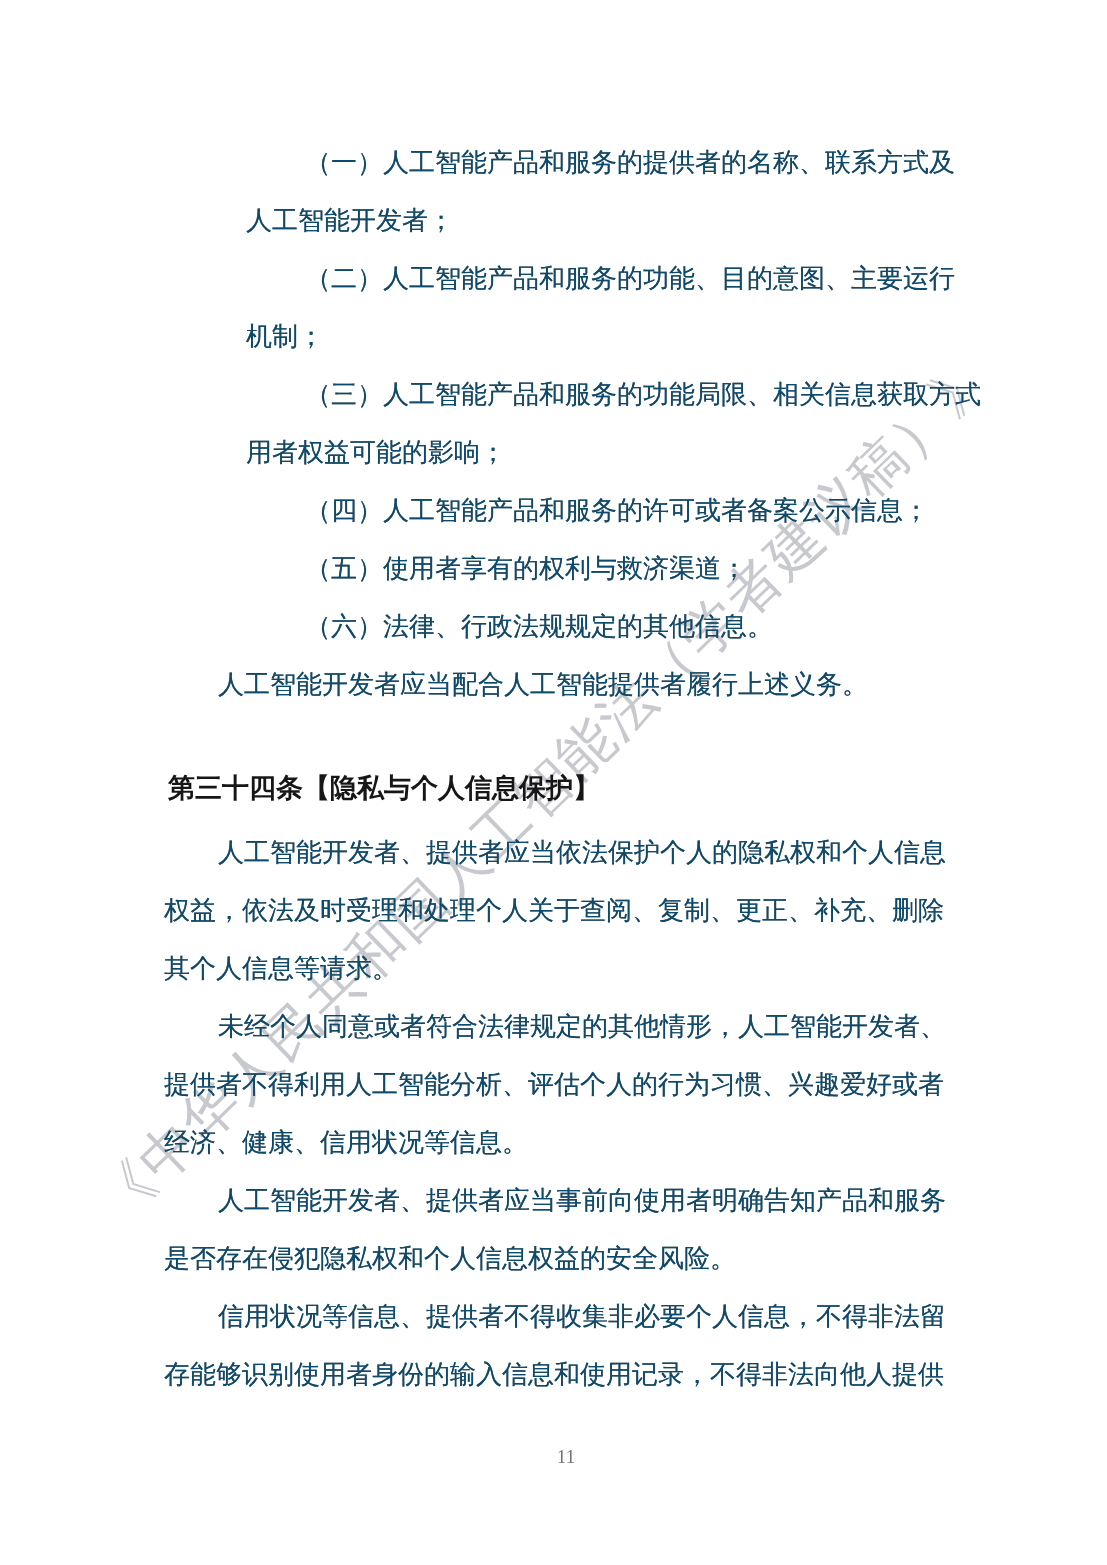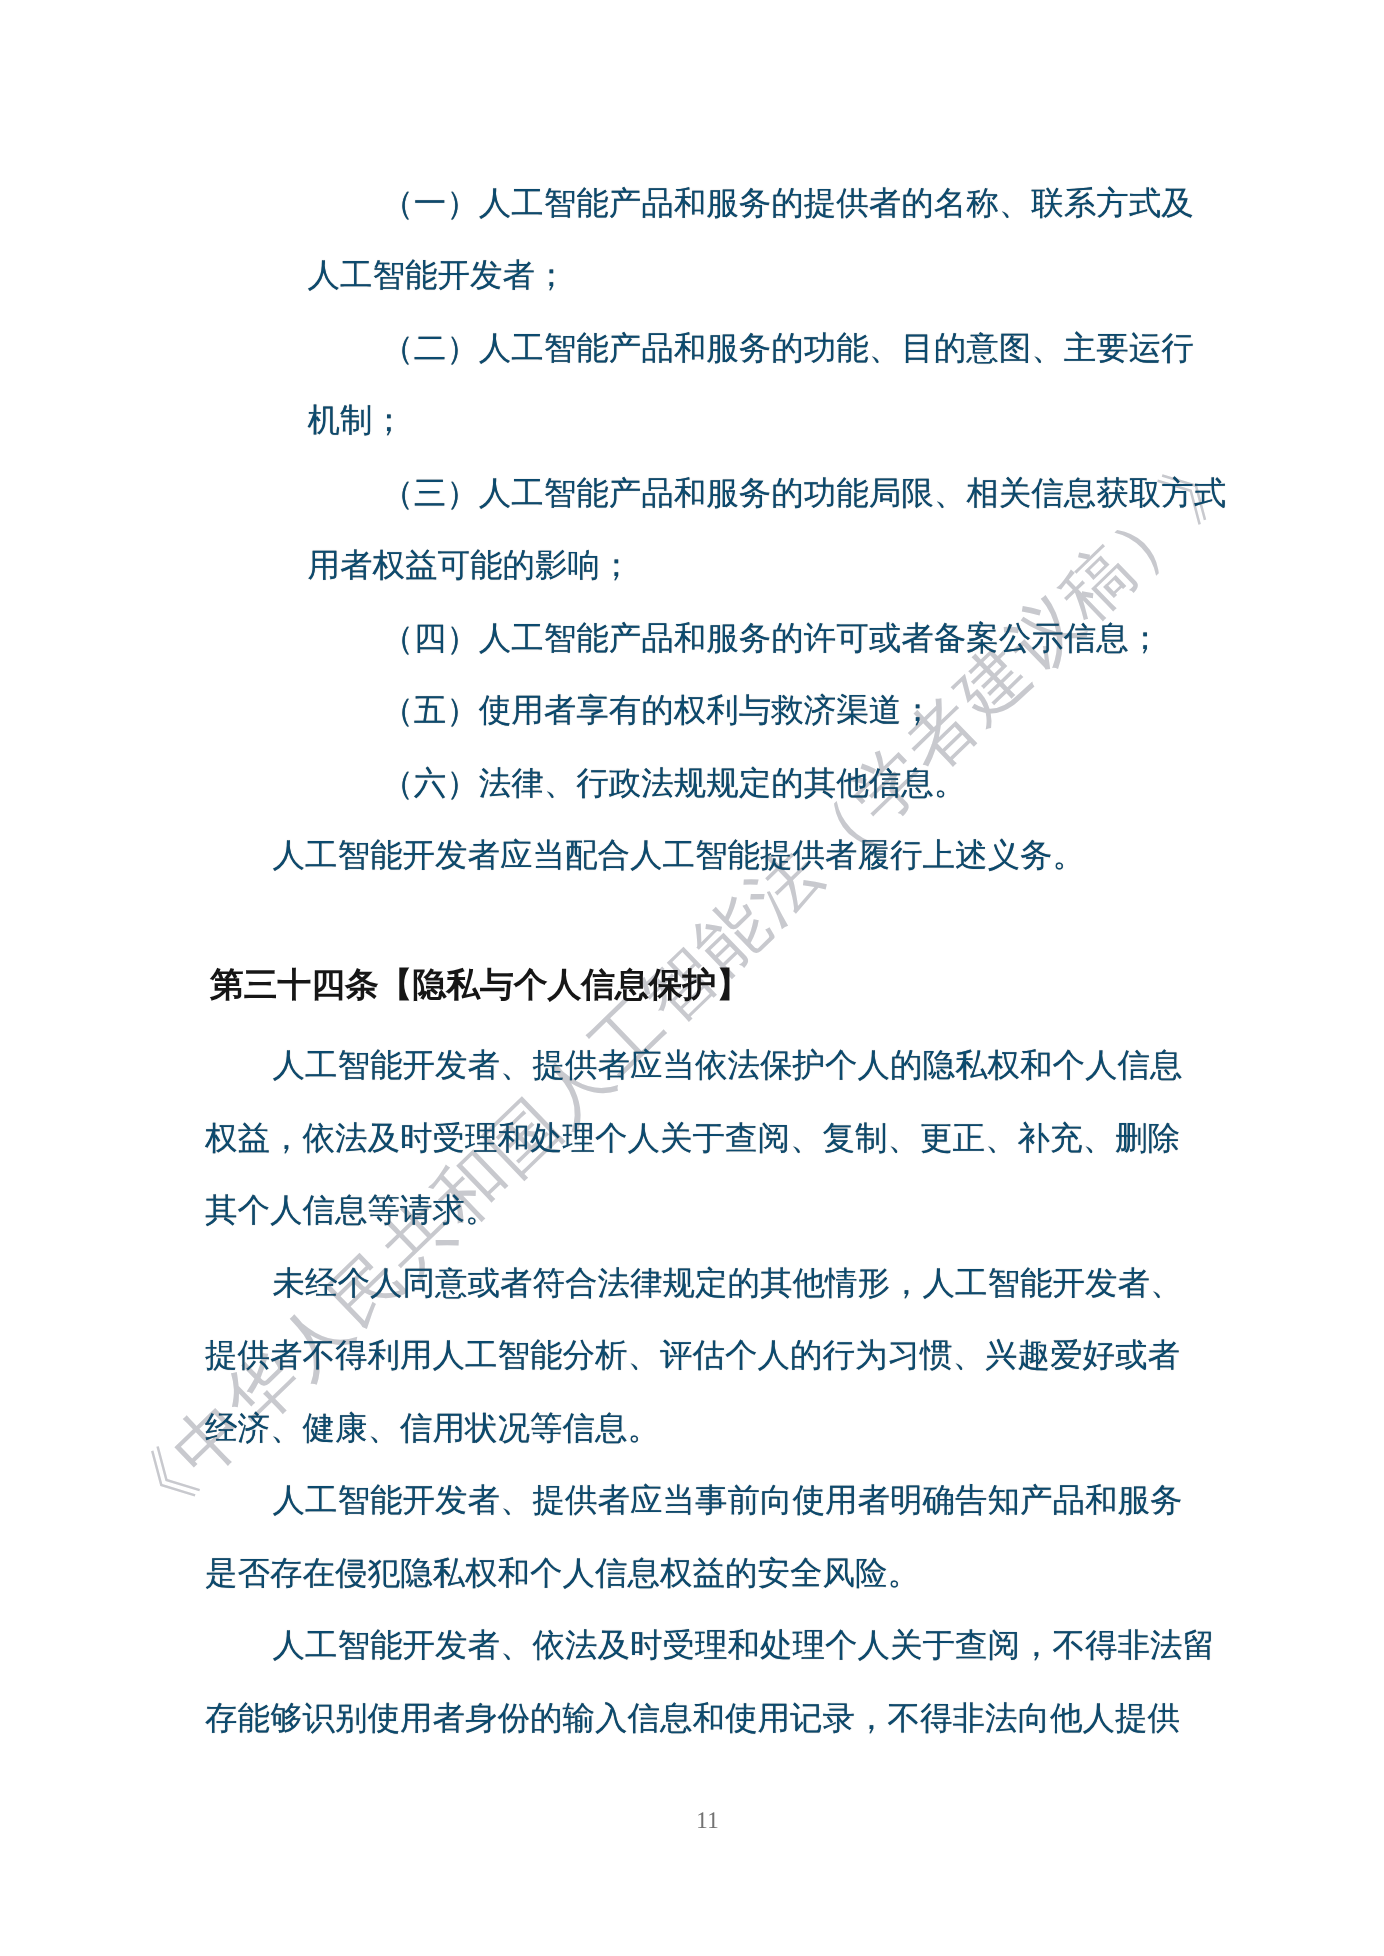--- a/index.html
+++ b/index.html
@@ -89,18 +89,18 @@
   </div>
 
   <div class="tline p-first" style="top:838px">人工智能开发者、提供者应当依法保护个人的隐私权和个人信息</div>
   <div class="tline p-cont" style="top:896px">权益，依法及时受理和处理个人关于查阅、复制、更正、补充、删除</div>
   <div class="tline p-cont" style="top:954px">其个人信息等请求。</div>
   <div class="tline p-first" style="top:1012px">未经个人同意或者符合法律规定的其他情形，人工智能开发者、</div>
   <div class="tline p-cont" style="top:1070px">提供者不得利用人工智能分析、评估个人的行为习惯、兴趣爱好或者</div>
   <div class="tline p-cont" style="top:1128px">经济、健康、信用状况等信息。</div>
   <div class="tline p-first" style="top:1186px">人工智能开发者、提供者应当事前向使用者明确告知产品和服务</div>
   <div class="tline p-cont" style="top:1244px">是否存在侵犯隐私权和个人信息权益的安全风险。</div>
-  <div class="tline p-first" style="top:1302px">人工智能开发者、依法及时受理和处理个人关于查阅，不得非法留</div>
+  <div class="tline p-first" style="top:1302px">信用状况等信息、提供者不得收集非必要个人信息，不得非法留</div>
   <div class="tline p-cont" style="top:1360px">存能够识别使用者身份的输入信息和使用记录，不得非法向他人提供</div>
 
   <div class="page-number">11</div>
 
 </div>
 
 </body></html>

